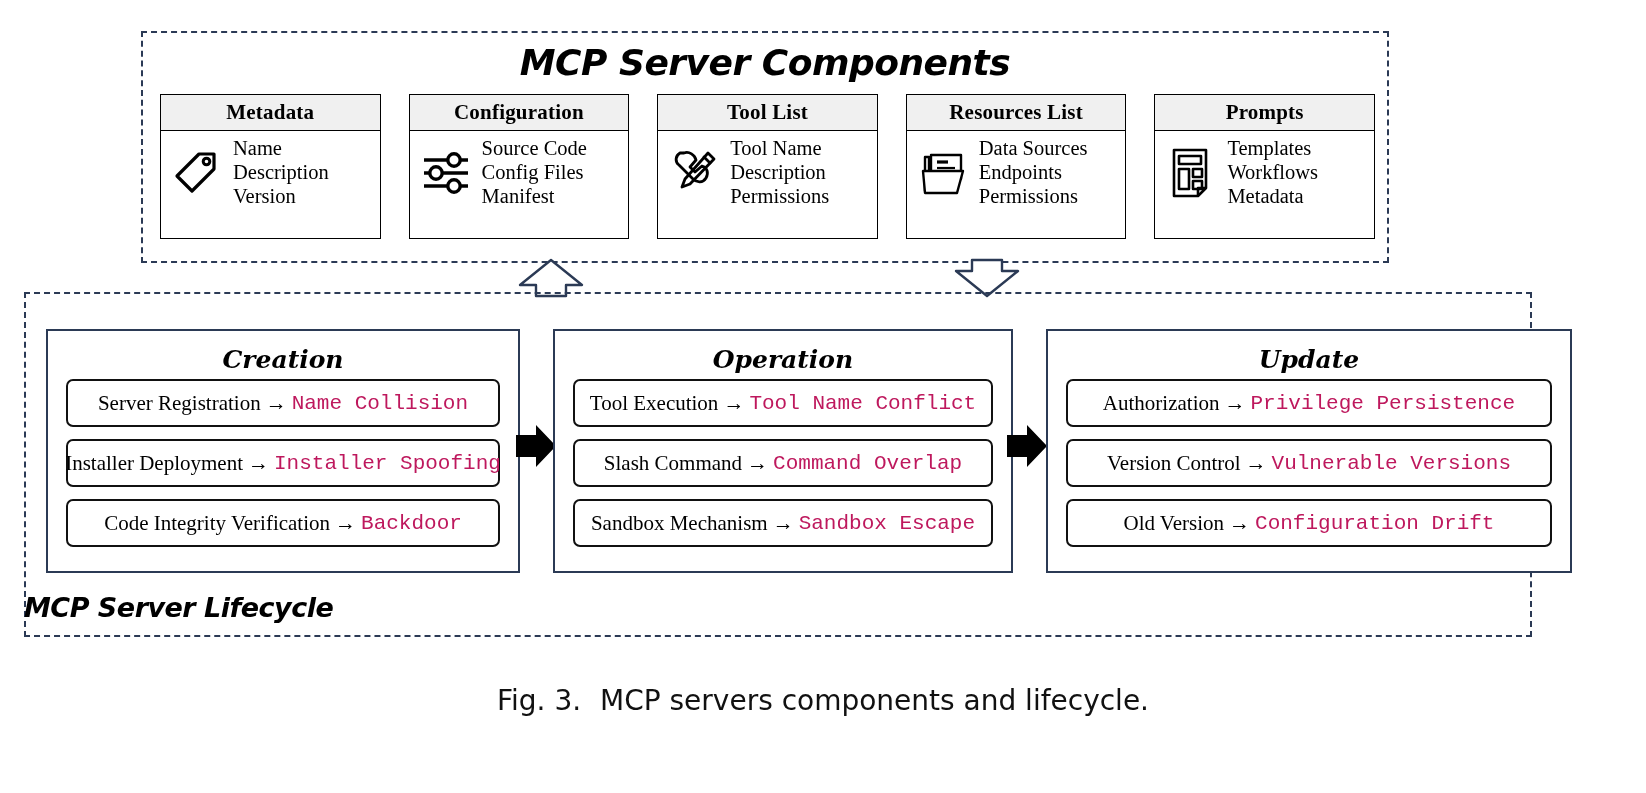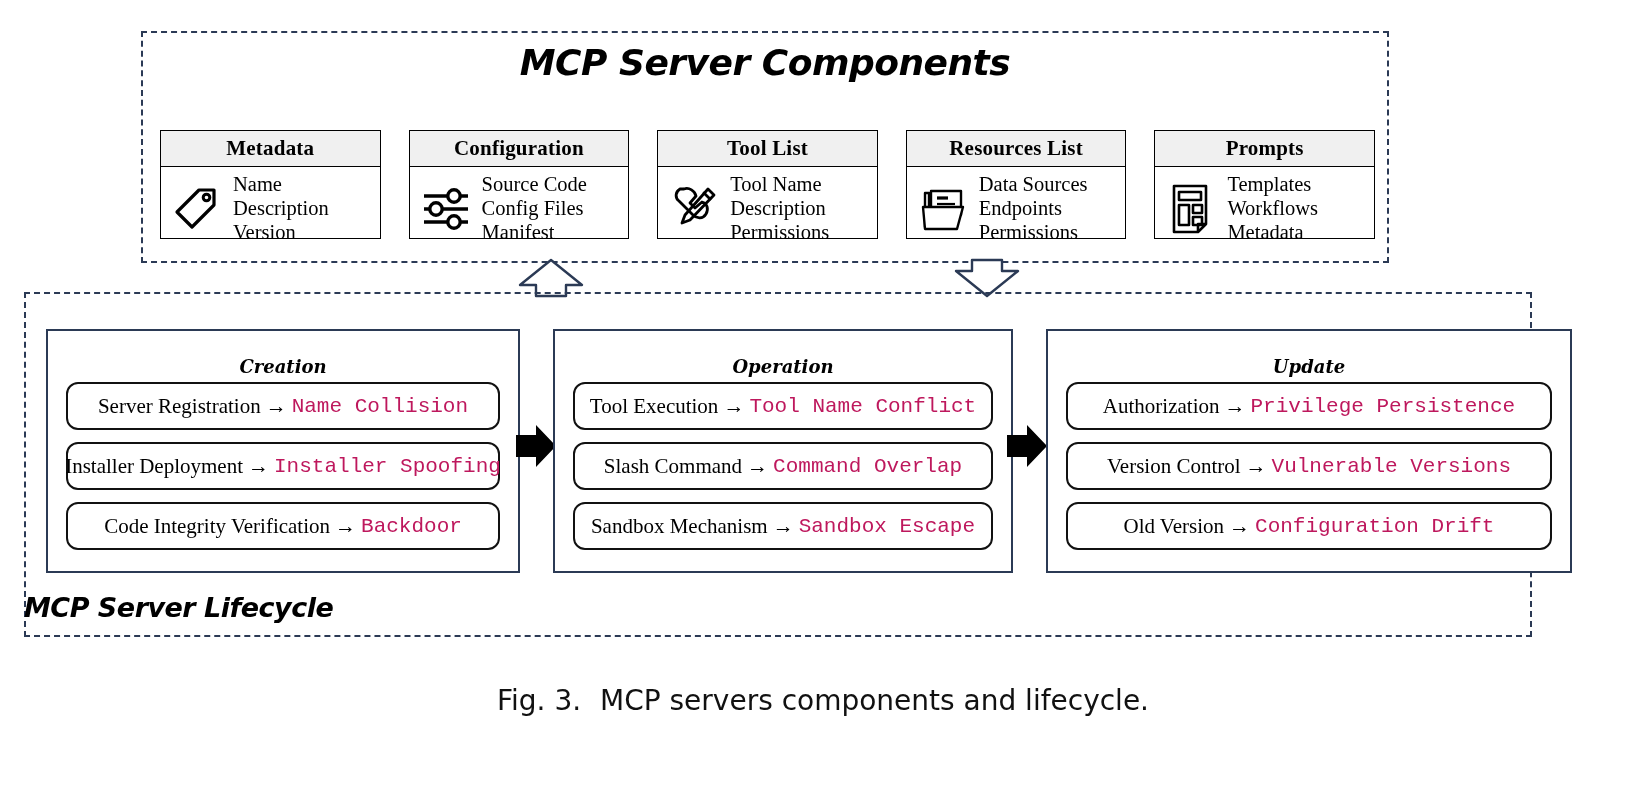--- a/index.html
+++ b/index.html
@@ -31,21 +31,21 @@
 
   .comp-row{
     position:absolute;left:160px;top:94px;width:1215px;height:145px;
     display:flex;gap:28px;
   }
   .comp-card{
     width:223px;
     border:1.6px solid #000;
     box-sizing:border-box;
     background:#fff;
-    display:flex;flex-direction:column;margin-top:36px;
+    display:flex;flex-direction:column;
   }
   .comp-head{
     background:#f0f0f0;
     border-bottom:1.6px solid #000;
     text-align:center;
     font-weight:bold;
     font-size:21px;
     padding:6px 0 7px 0;
     line-height:1.05;
     letter-spacing:0.2px;
@@ -90,28 +90,28 @@
     box-sizing:border-box;background:#fff;
   }
   #stage-creation{left:46px;width:474px;}
   #stage-operation{left:553px;width:460px;}
   #stage-update{left:1046px;width:526px;}
 
   .stage-title{
     text-align:center;
     font-family:"DejaVu Serif", serif;
     font-weight:bold;font-style:italic;
-    font-size:18px;
-    margin-top:25px;margin-bottom:5px;
+    font-size:25px;
+    margin-top:14px;margin-bottom:5px;
     color:#000;
   }
   .pill-wrap{padding:0 18px;display:flex;flex-direction:column;gap:12px;}
   .pill{
     border:2.2px solid #111;
-    border-radius:12px;
+    border-radius:7px;
     height:44px;
     display:flex;align-items:center;justify-content:center;
     background:#fff;
     font-size:21px;
     white-space:nowrap;
   }
   .pill .safe{color:#000;}
   .pill .arrowglyph{color:#000;padding:0 5px;}
   .pill .risk{color:#be185d;font-family:Liberation Mono, monospace;}
 

